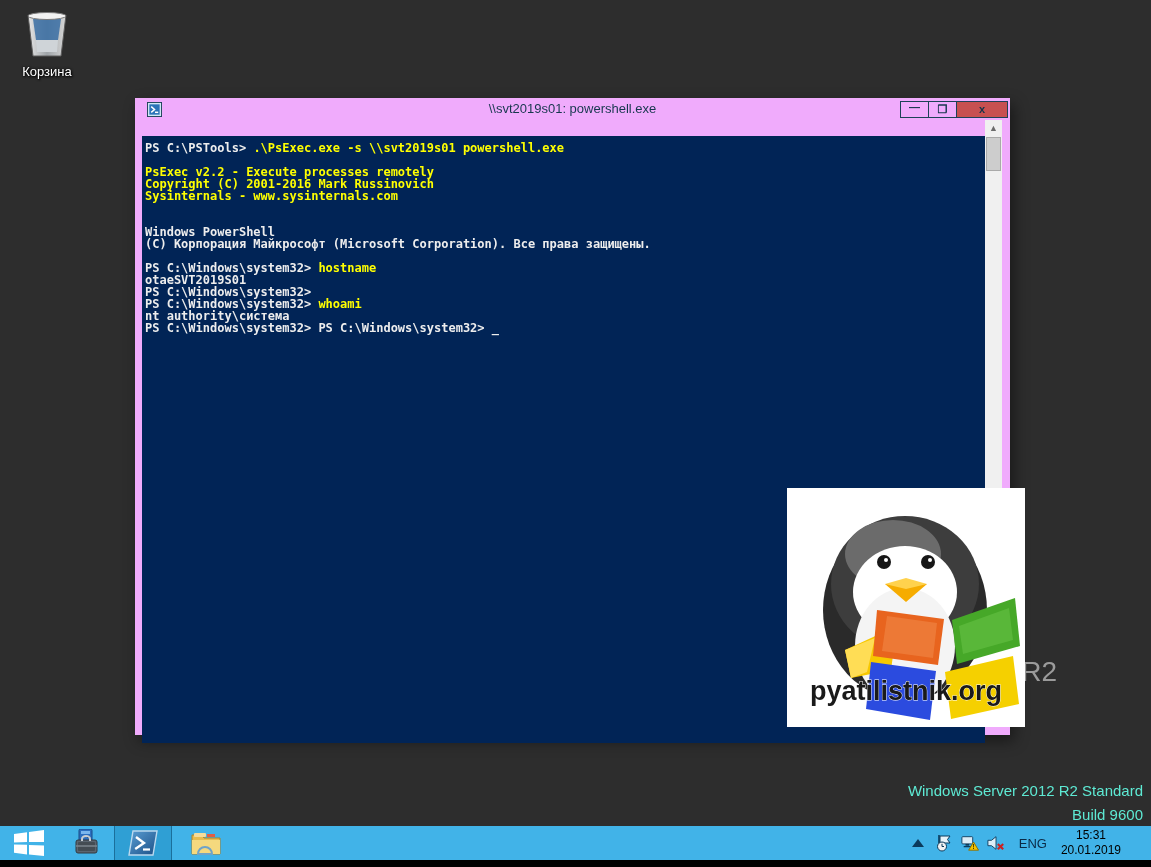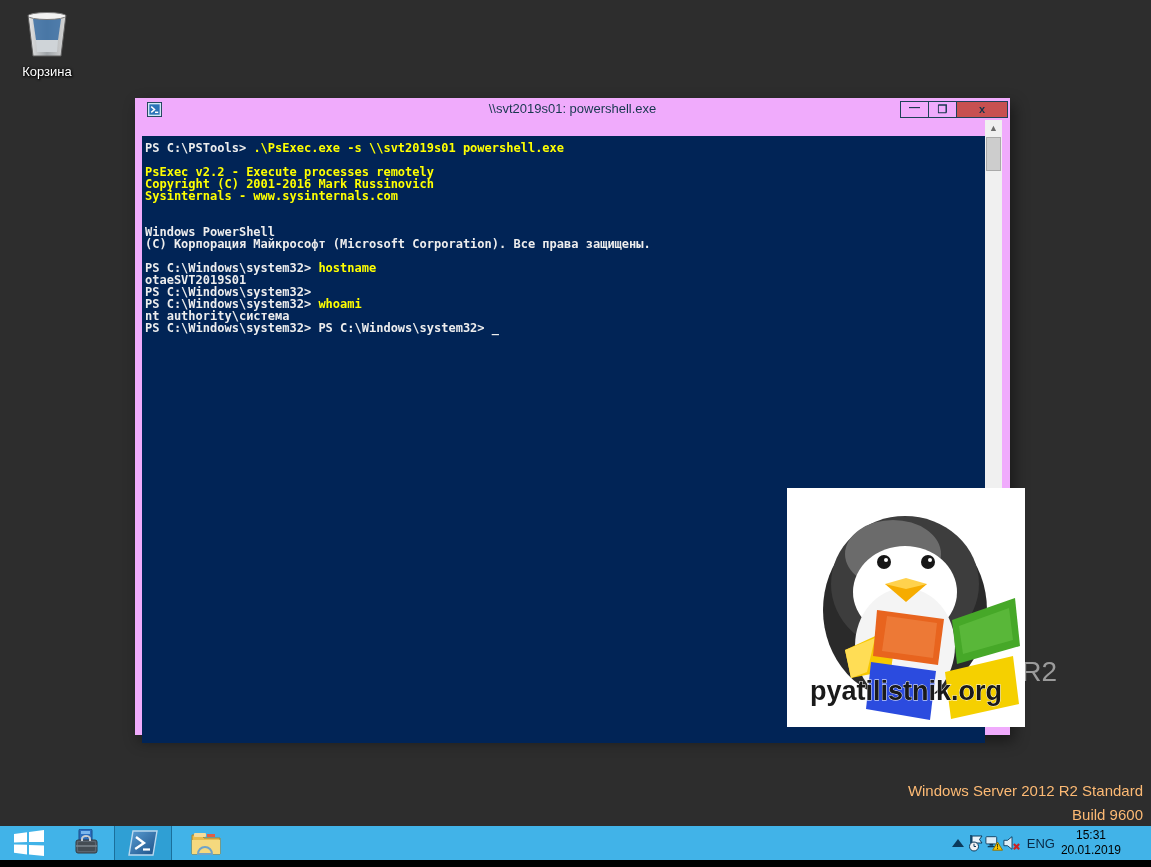--- a/index.html
+++ b/index.html
@@ -11,21 +11,21 @@
   .desktop-icon { position:absolute; width:74px; text-align:center; cursor:default;padding-left:20px; }
   .desktop-icon .ico { display:block; margin:0 auto 4px auto; }
   .desktop-icon .lbl { color:#ffffff; font-size:13px; text-shadow:1px 1px 2px #000, 0 0 3px #000; }
   #icon-recycle { left:0px; top:10px; }
   #icon-tmpfile { left:0px; top:118px; }
 
   
   #watermark-big { position:absolute; top:656px; right:94px; font-size:28px; color:#9b9b9b; z-index:1; white-space:nowrap; }
 
   
-  #os-watermark { position:absolute; right:8px; top:779px; text-align:right; color:#fdba74; font-size:15px; line-height:1.6; z-index:1; }
+  #os-watermark { position:absolute; right:8px; top:779px; text-align:right; color:#5eead4; font-size:15px; line-height:1.6; z-index:1; }
 
   
   #ps-window { position:absolute; left:135px; top:98px; width:875px; height:637px; background:#f0abfc; z-index:2; box-shadow:4px 6px 14px rgba(0,0,0,0.45); }
   #titlebar { position:absolute; left:0; top:0; width:100%; height:22px; }
   #titlebar-icon { position:absolute; left:12px; top:4px; width:15px; height:15px; }
   #window-title { position:absolute; left:0; right:0; top:3px; text-align:center; font-size:13px; color:#17374e; }
   .win-btn { position:absolute; top:3px; height:17px; border:1px solid #1c4257; color:#12344a; font-size:11px; font-weight:bold; text-align:center; line-height:15px; cursor:pointer; }
   #btn-min  { left:765px; width:29px; }
   #btn-max  { left:793px; width:29px; }
   #btn-close{ left:821px; width:52px; background:#c75050; }
@@ -46,21 +46,21 @@
   
   #logo { position:absolute; left:612px; top:390px; width:238px; height:181px; background:#ffffff; z-index:3;margin-left:40px; }
 
   
   #taskbar { position:absolute; left:0; top:826px; width:1151px; height:34px; background:#41b3e8; z-index:5; }
   .tb-btn { position:absolute; top:0; height:34px; display:flex; align-items:center; justify-content:center; cursor:pointer; }
   #tb-start { left:0; width:57px; }
   #tb-servermanager { left:60px; width:52px; }
   #tb-powershell { left:114px; width:58px; background:#2f9fd4; border-left:1px solid #1b6f9b; border-right:1px solid #1b6f9b; }
   #tb-explorer { left:176px; width:60px; }
-  #tray { position:absolute; right:0; top:0; height:34px; display:flex; align-items:center; padding-right:30px; }
+  #tray { position:absolute; right:0; top:0; height:34px; display:flex; align-items:center; gap:8px; padding-right:30px; }
   .tray-ico { width:18px; height:18px; display:flex; align-items:center; justify-content:center; cursor:pointer; }
   #tray-lang { color:#0a2a46; font-size:13px; cursor:pointer; padding:0 6px; }
   #tray-clock { color:#000000; font-size:12px; text-align:center; line-height:1.25; cursor:pointer; }
   #bottom-strip { position:absolute; left:0; top:860px; width:1151px; height:7px; background:#000000; z-index:6; }
 </style>
 </head>
 <body>
 
 <div id="screen">
 

